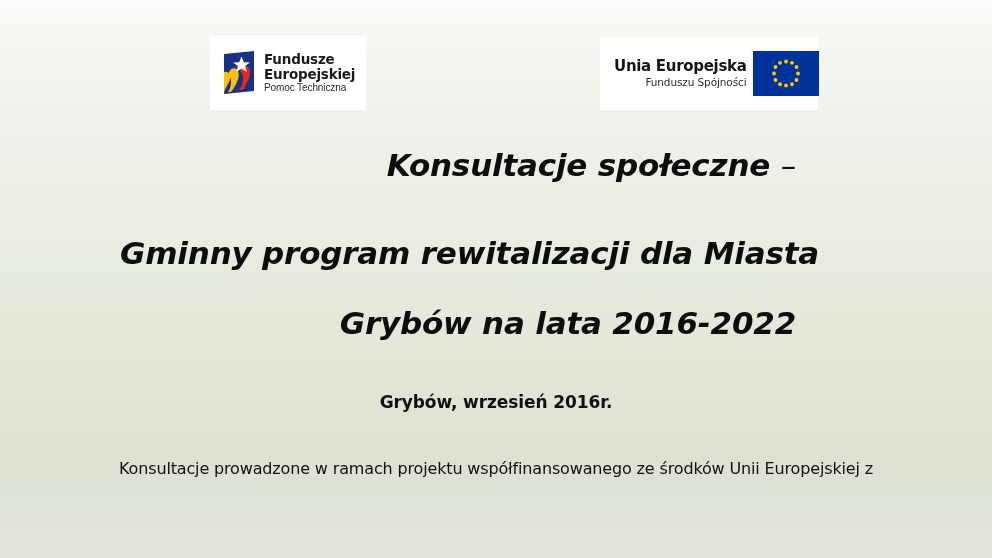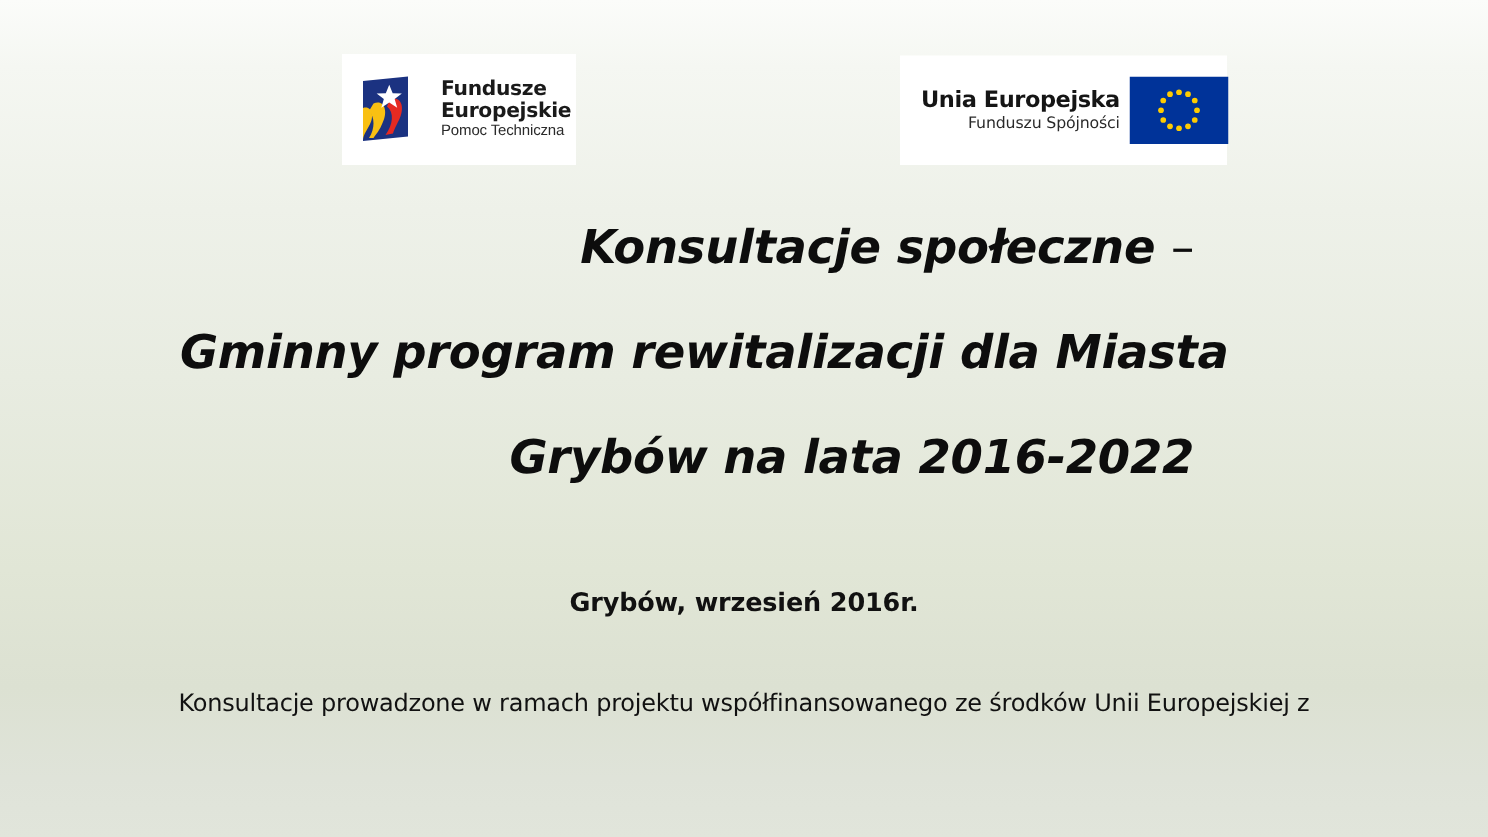--- a/index.html
+++ b/index.html
@@ -44,27 +44,27 @@
 
   .logo-card {
     position: absolute;
     background: #ffffff;
     display: flex;
     align-items: center;
     box-shadow: 0 0 0 0 transparent;
   }
 
   .logo-card-fe {
-    left: 228px;
+    left: 210px;
     top: 36px;
     width: 156px;
     height: 74px;
     padding-left: 8px;
     box-sizing: border-box;
-    gap: 16px;
+    gap: 4px;
   }
 
   .logo-card-ue {
     left: 600px;
     top: 37px;
     width: 218px;
     height: 73px;
     padding: 0 10px 0 14px;
     box-sizing: border-box;
     justify-content: space-between;
@@ -151,21 +151,21 @@
     font-family: "DejaVu Sans", "Liberation Sans", sans-serif;
     font-style: italic;
     font-size: 31px;
     line-height: 50px;
     white-space: nowrap;
     letter-spacing: -0.2px;
   }
 
   .title-line-1 {
     font-weight: 700;
-    margin-bottom: 20px;
+    margin-bottom: 38px;
   }
   .title-line-2 { font-weight: 700; }
   .title-line-3 { font-weight: 700; margin-top: 20px; }
 
   .tl-light {
     font-weight: 700;
   }
   .tl-dash {
     font-style: normal;
     font-weight: 400;
@@ -213,21 +213,21 @@
         <svg width="42" height="46" viewBox="0 0 42 46" xmlns="http://www.w3.org/2000/svg">
           <path d="M6 4 L36 1 L36 41 L6 44 Z" fill="#1b3281"></path>
           <path d="M6 22 C12 20 14 28 10 34 C8 38 6 40 6 44 L6 22 Z" fill="#f9c013"></path>
           <path d="M13 19 C20 16 23 24 19 32 C17 37 15 39 13 42 L10 42 C14 36 14 28 10 24 Z" fill="#f9c013"></path>
           <path d="M24 16 C32 14 34 22 30 30 C28 34 27 36 26 39 L21 40 C26 33 27 25 22 21 Z" fill="#e52a22"></path>
           <path d="M23.5 6.5 L25.8 12.2 L31.9 12.4 L27.1 16.0 L28.8 21.9 L23.5 18.4 L18.2 21.9 L19.9 16.0 L15.1 12.4 L21.2 12.2 Z" fill="#ffffff"></path>
         </svg>
       </span>
       <span class="fe-text">
         <span class="fe-line1">Fundusze</span>
-        <span class="fe-line2">Europejskie</span>
+        <span class="fe-line2">Europejskiej</span>
         <span class="fe-sub">Pomoc Techniczna</span>
       </span>
     </div>
 
     <div class="logo-card logo-card-ue">
       <span class="ue-text">
         <span class="ue-line1">Unia Europejska</span>
         <span class="ue-sub">Funduszu Spójności</span>
       </span>
       <span class="eu-flag">

